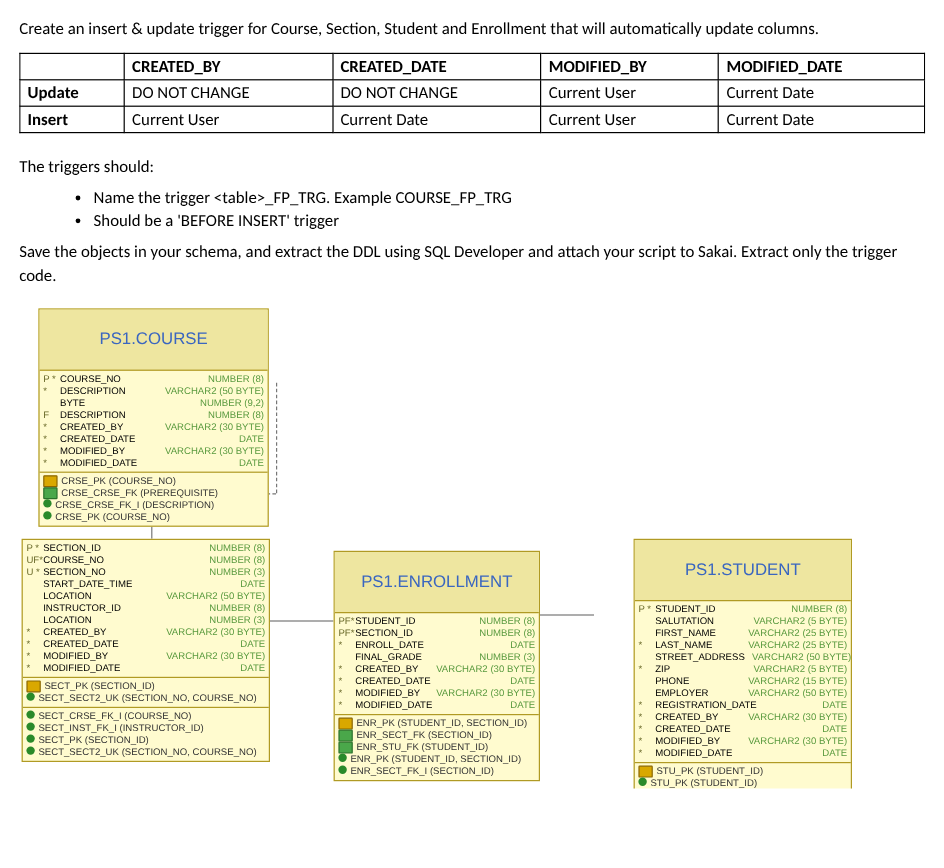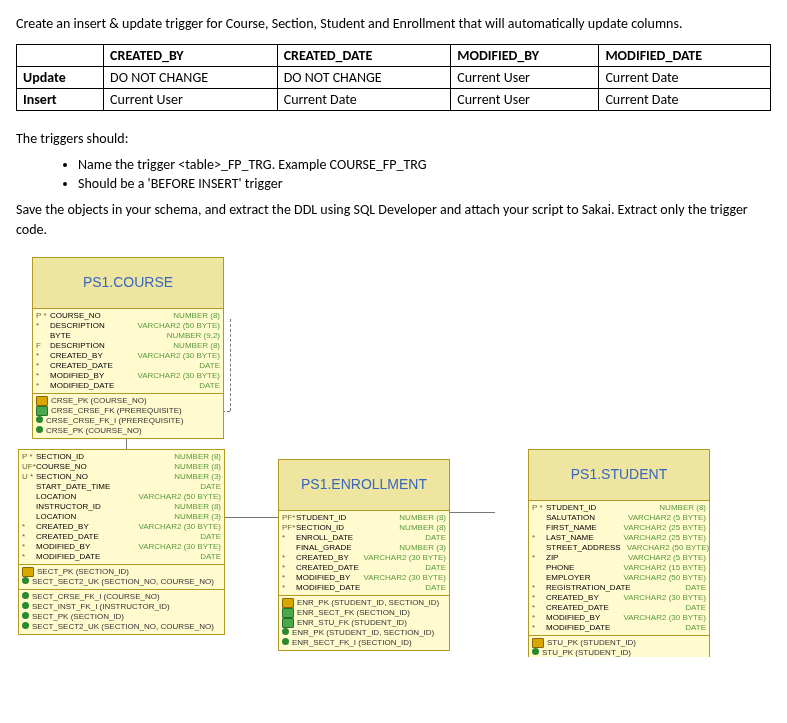--- a/index.html
+++ b/index.html
@@ -226,21 +226,21 @@
         <div class="krow">
           <span class="icon pk"></span>
           <span class="ktext">CRSE_PK (COURSE_NO)</span>
         </div>
         <div class="krow">
           <span class="icon uk"></span>
           <span class="ktext">CRSE_CRSE_FK (PREREQUISITE)</span>
         </div>
         <div class="krow">
           <span class="icon fk"></span>
-          <span class="ktext">CRSE_CRSE_FK_I (PREREQUISITE)</span>
+          <span class="ktext">CRSE_CRSE_FK_I (DESCRIPTION)</span>
         </div>
         <div class="krow">
           <span class="icon fk"></span>
           <span class="ktext">CRSE_PK (COURSE_NO)</span>
         </div>
       </div>
   </div>
 
   <div class="entity" style="left:2px; top:192px; width:205px;">
     <div class="cols" id="cols-section">

